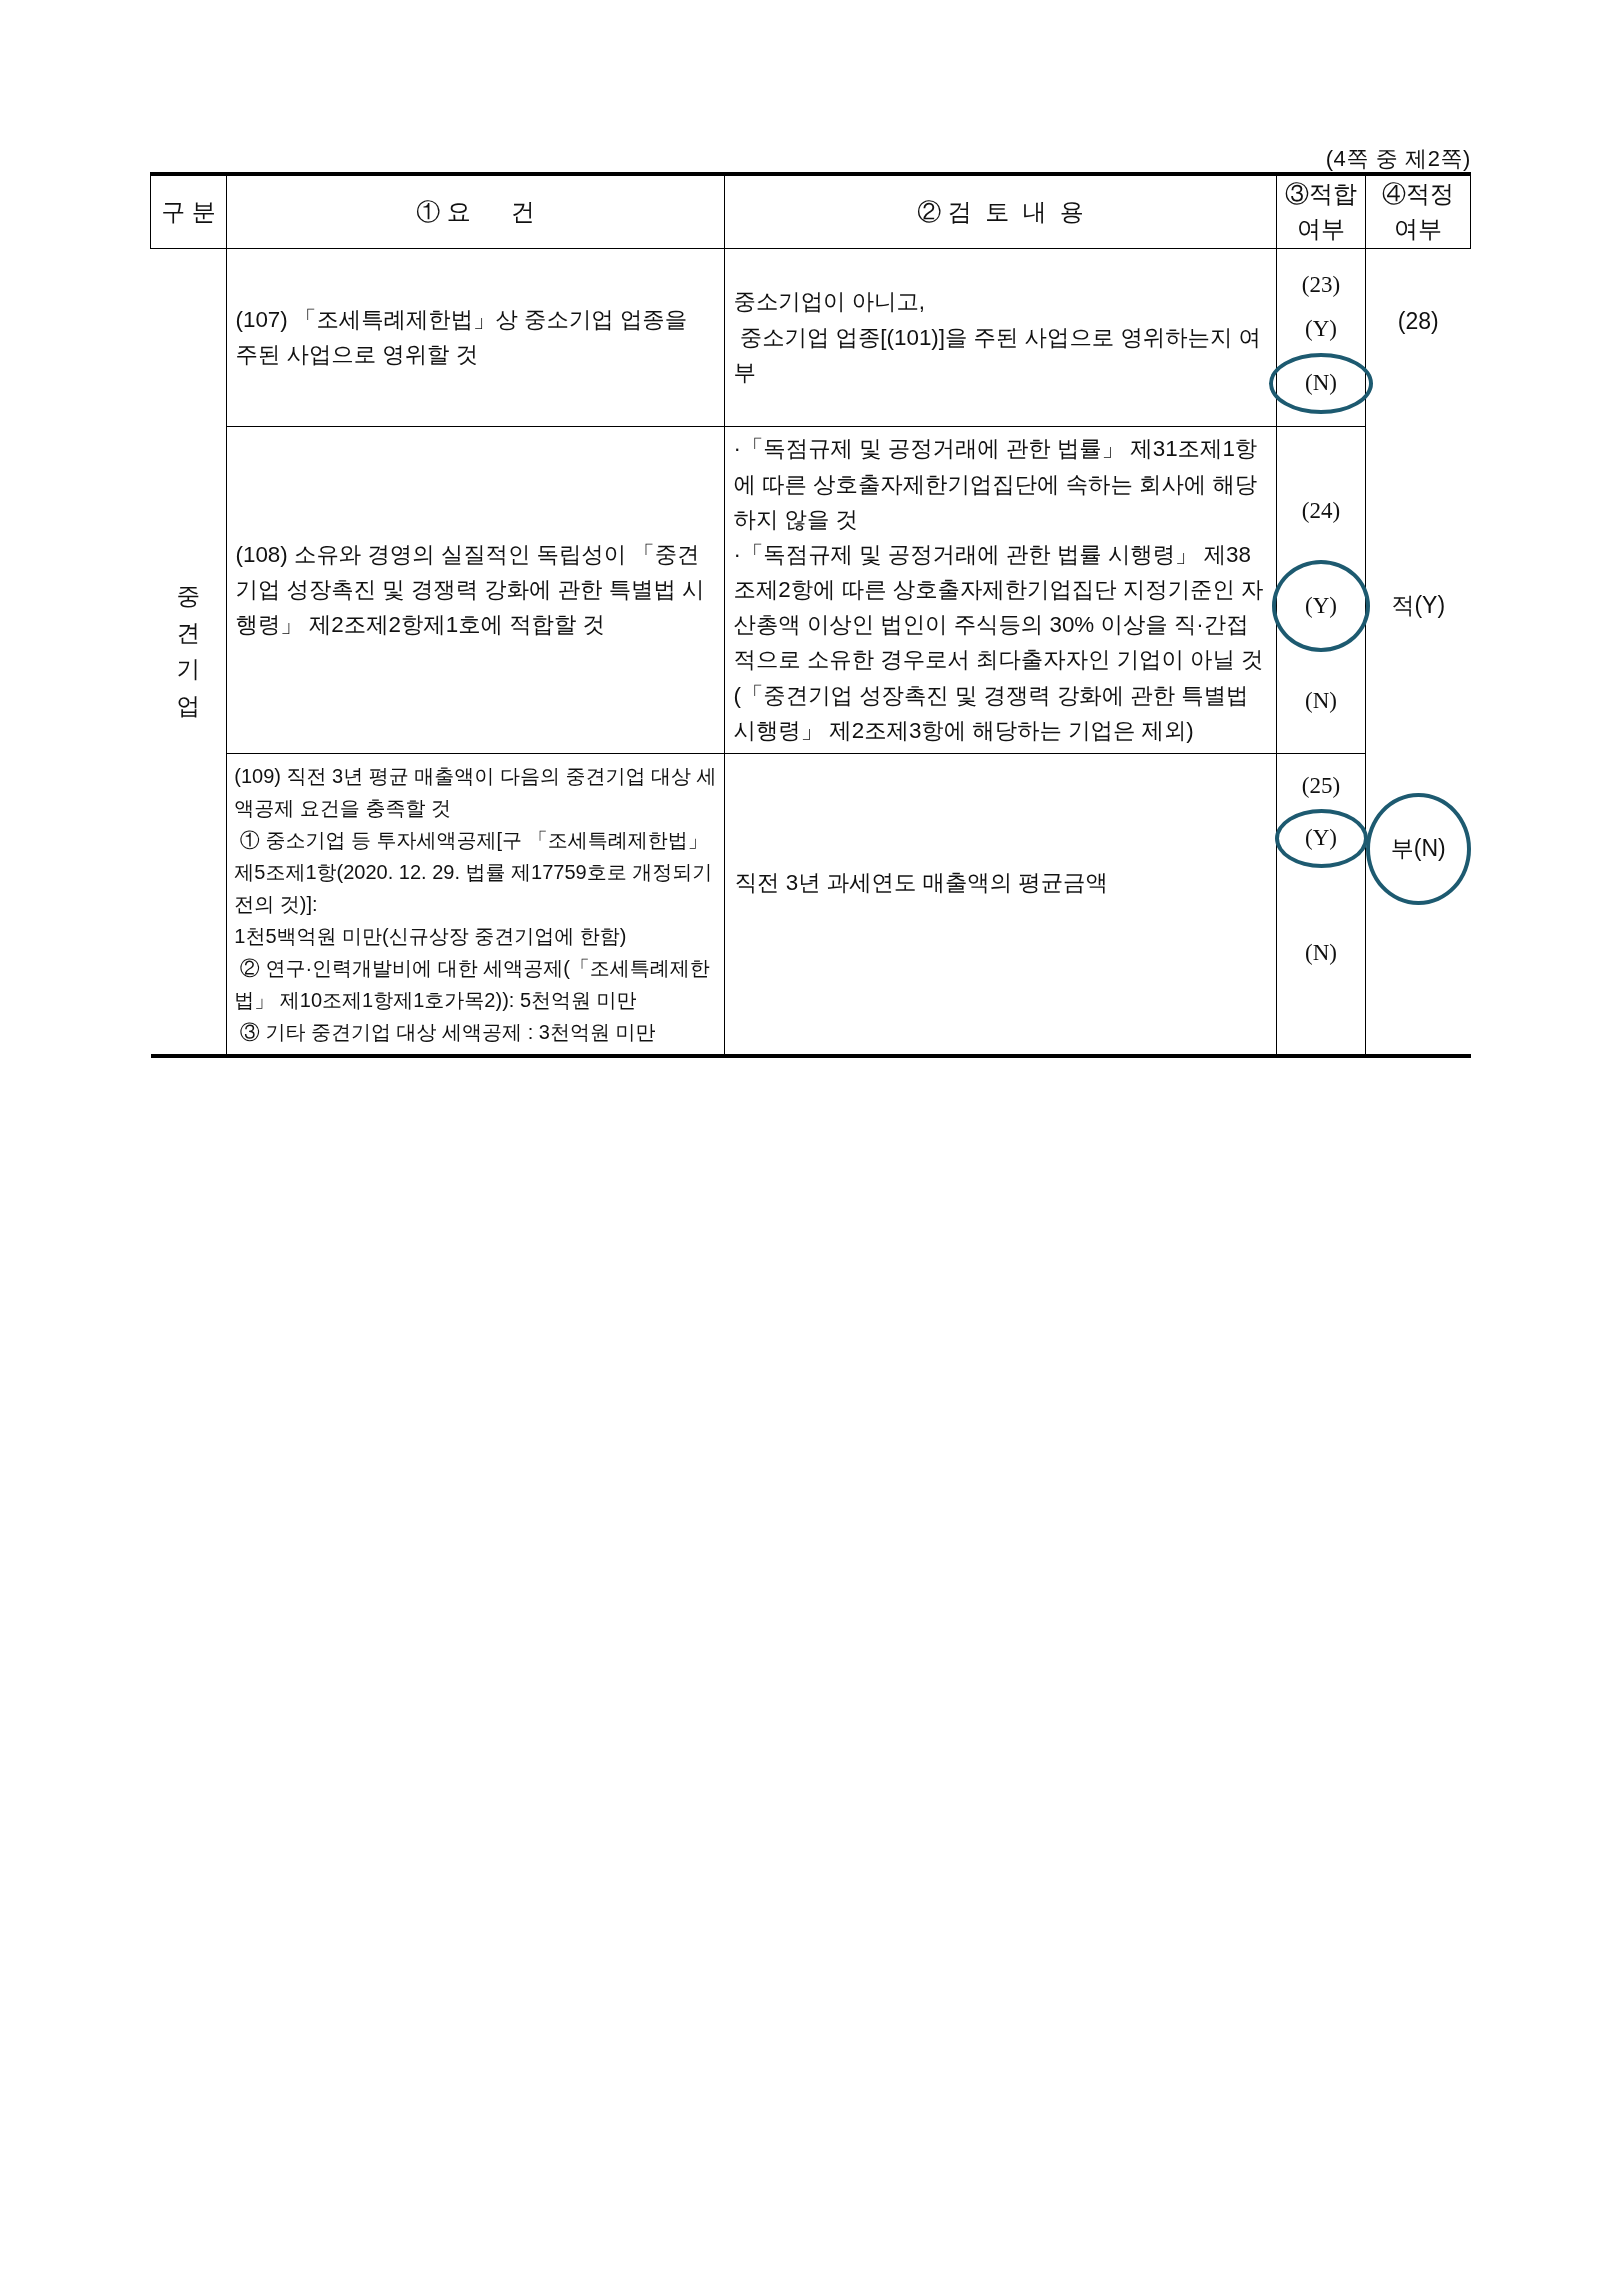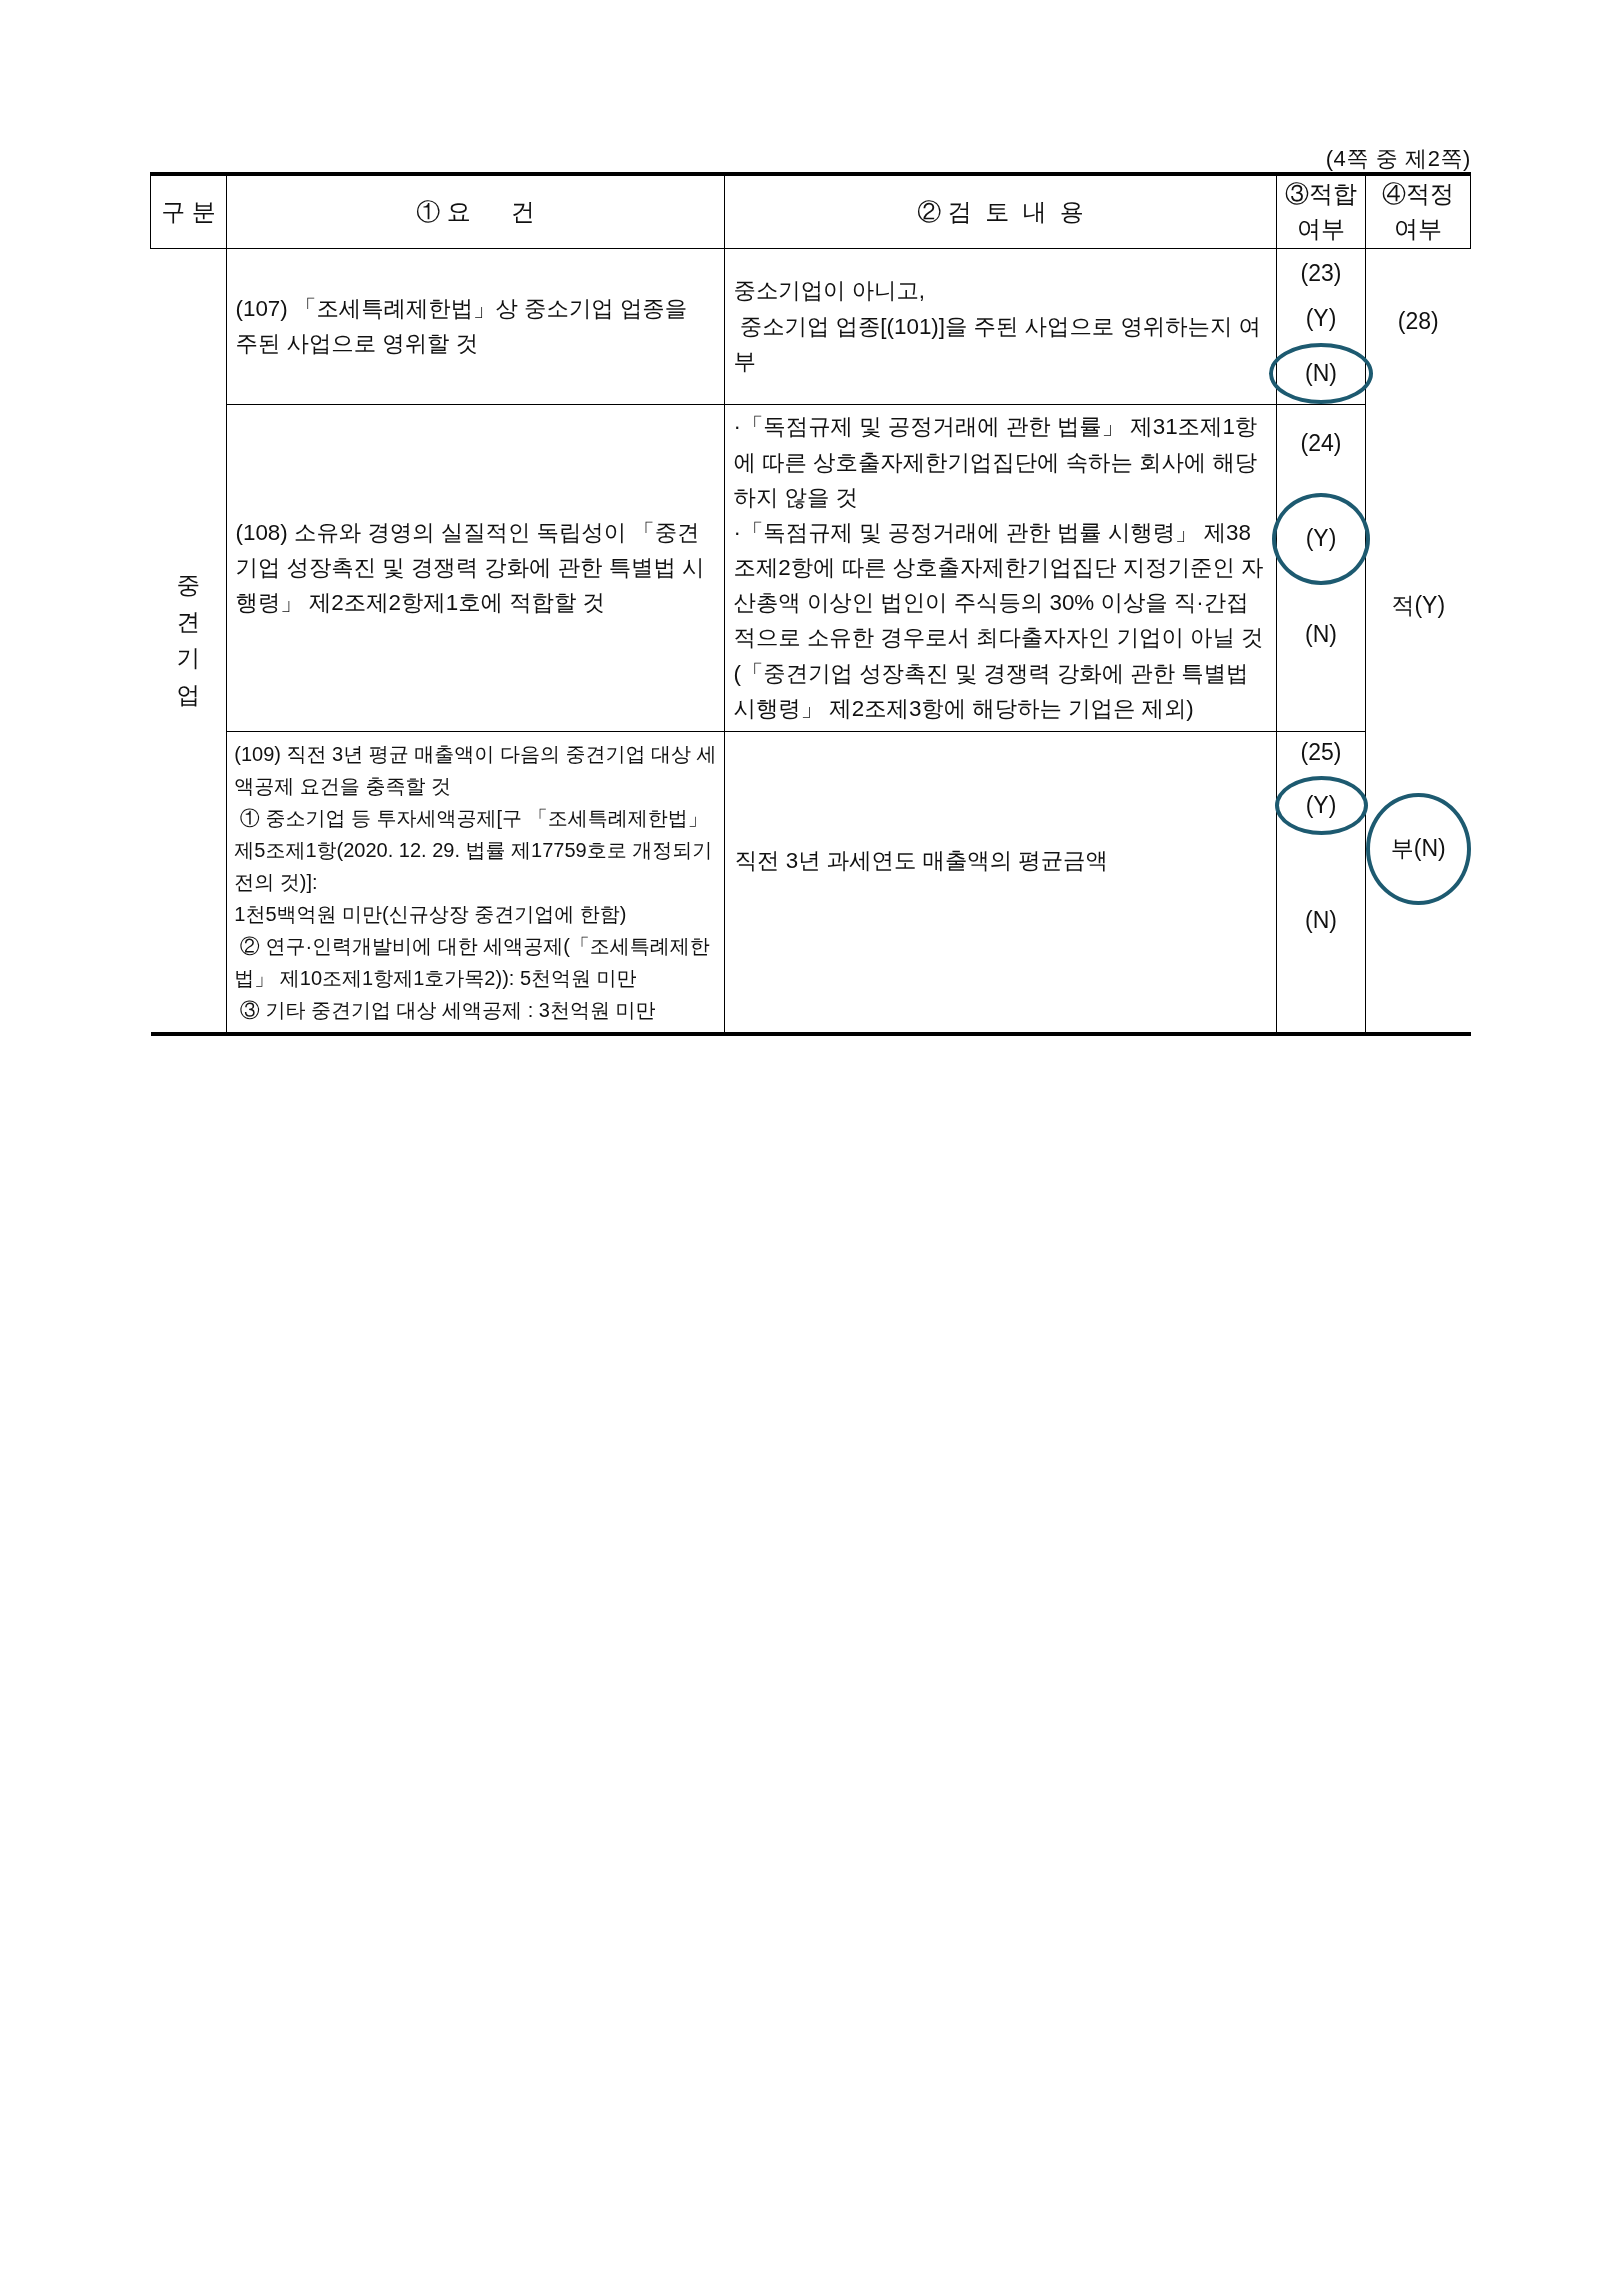--- a/index.html
+++ b/index.html
@@ -72,26 +72,26 @@
     border:1.8px solid #000;border-top:2.4px solid #000;height:52px;
     font-weight:normal;font-size:22.4px;text-align:center;vertical-align:middle;
   }
   table.inner td.ival{
     border:1.8px solid #000;border-bottom:none;height:53px;
     font-size:22.4px;text-align:center;vertical-align:middle;white-space:pre;
   }
   table.inner th:first-child, table.inner td:first-child{border-left:none;}
   table.inner th:last-child, table.inner td:last-child{border-right:none;}
 
-  td.fit{text-align:center;font-size:23px;vertical-align:top;padding:0;}
+  td.fit{text-align:center;font-size:23px;vertical-align:top;padding:12px;font-family:Liberation Serif, serif;}
   .fitwrap{display:flex;flex-direction:column;align-items:center;height:100%;}
   .fit-107 .v1{margin-top:11px;}
   .fit-107 .v2{margin-top:18px;}
   .fit-107 .v3{margin-top:11px;}
-  .fit-108 .v1{margin-top:25px;}
+  .fit-108 .v1{margin-top:59px;}
   .fit-108 .v2{margin-top:36px;}
   .fit-108 .v3{margin-top:36px;}
   .fit-109 .v1{margin-top:7.3px;}
   .fit-109 .v2{margin-top:9.7px;}
   .fit-109 .v3{margin-top:72px;}
 
   .circle{
     display:inline-flex;align-items:center;justify-content:center;
     border:4.8px solid var(--accent);border-radius:50%;box-sizing:border-box;
   }

